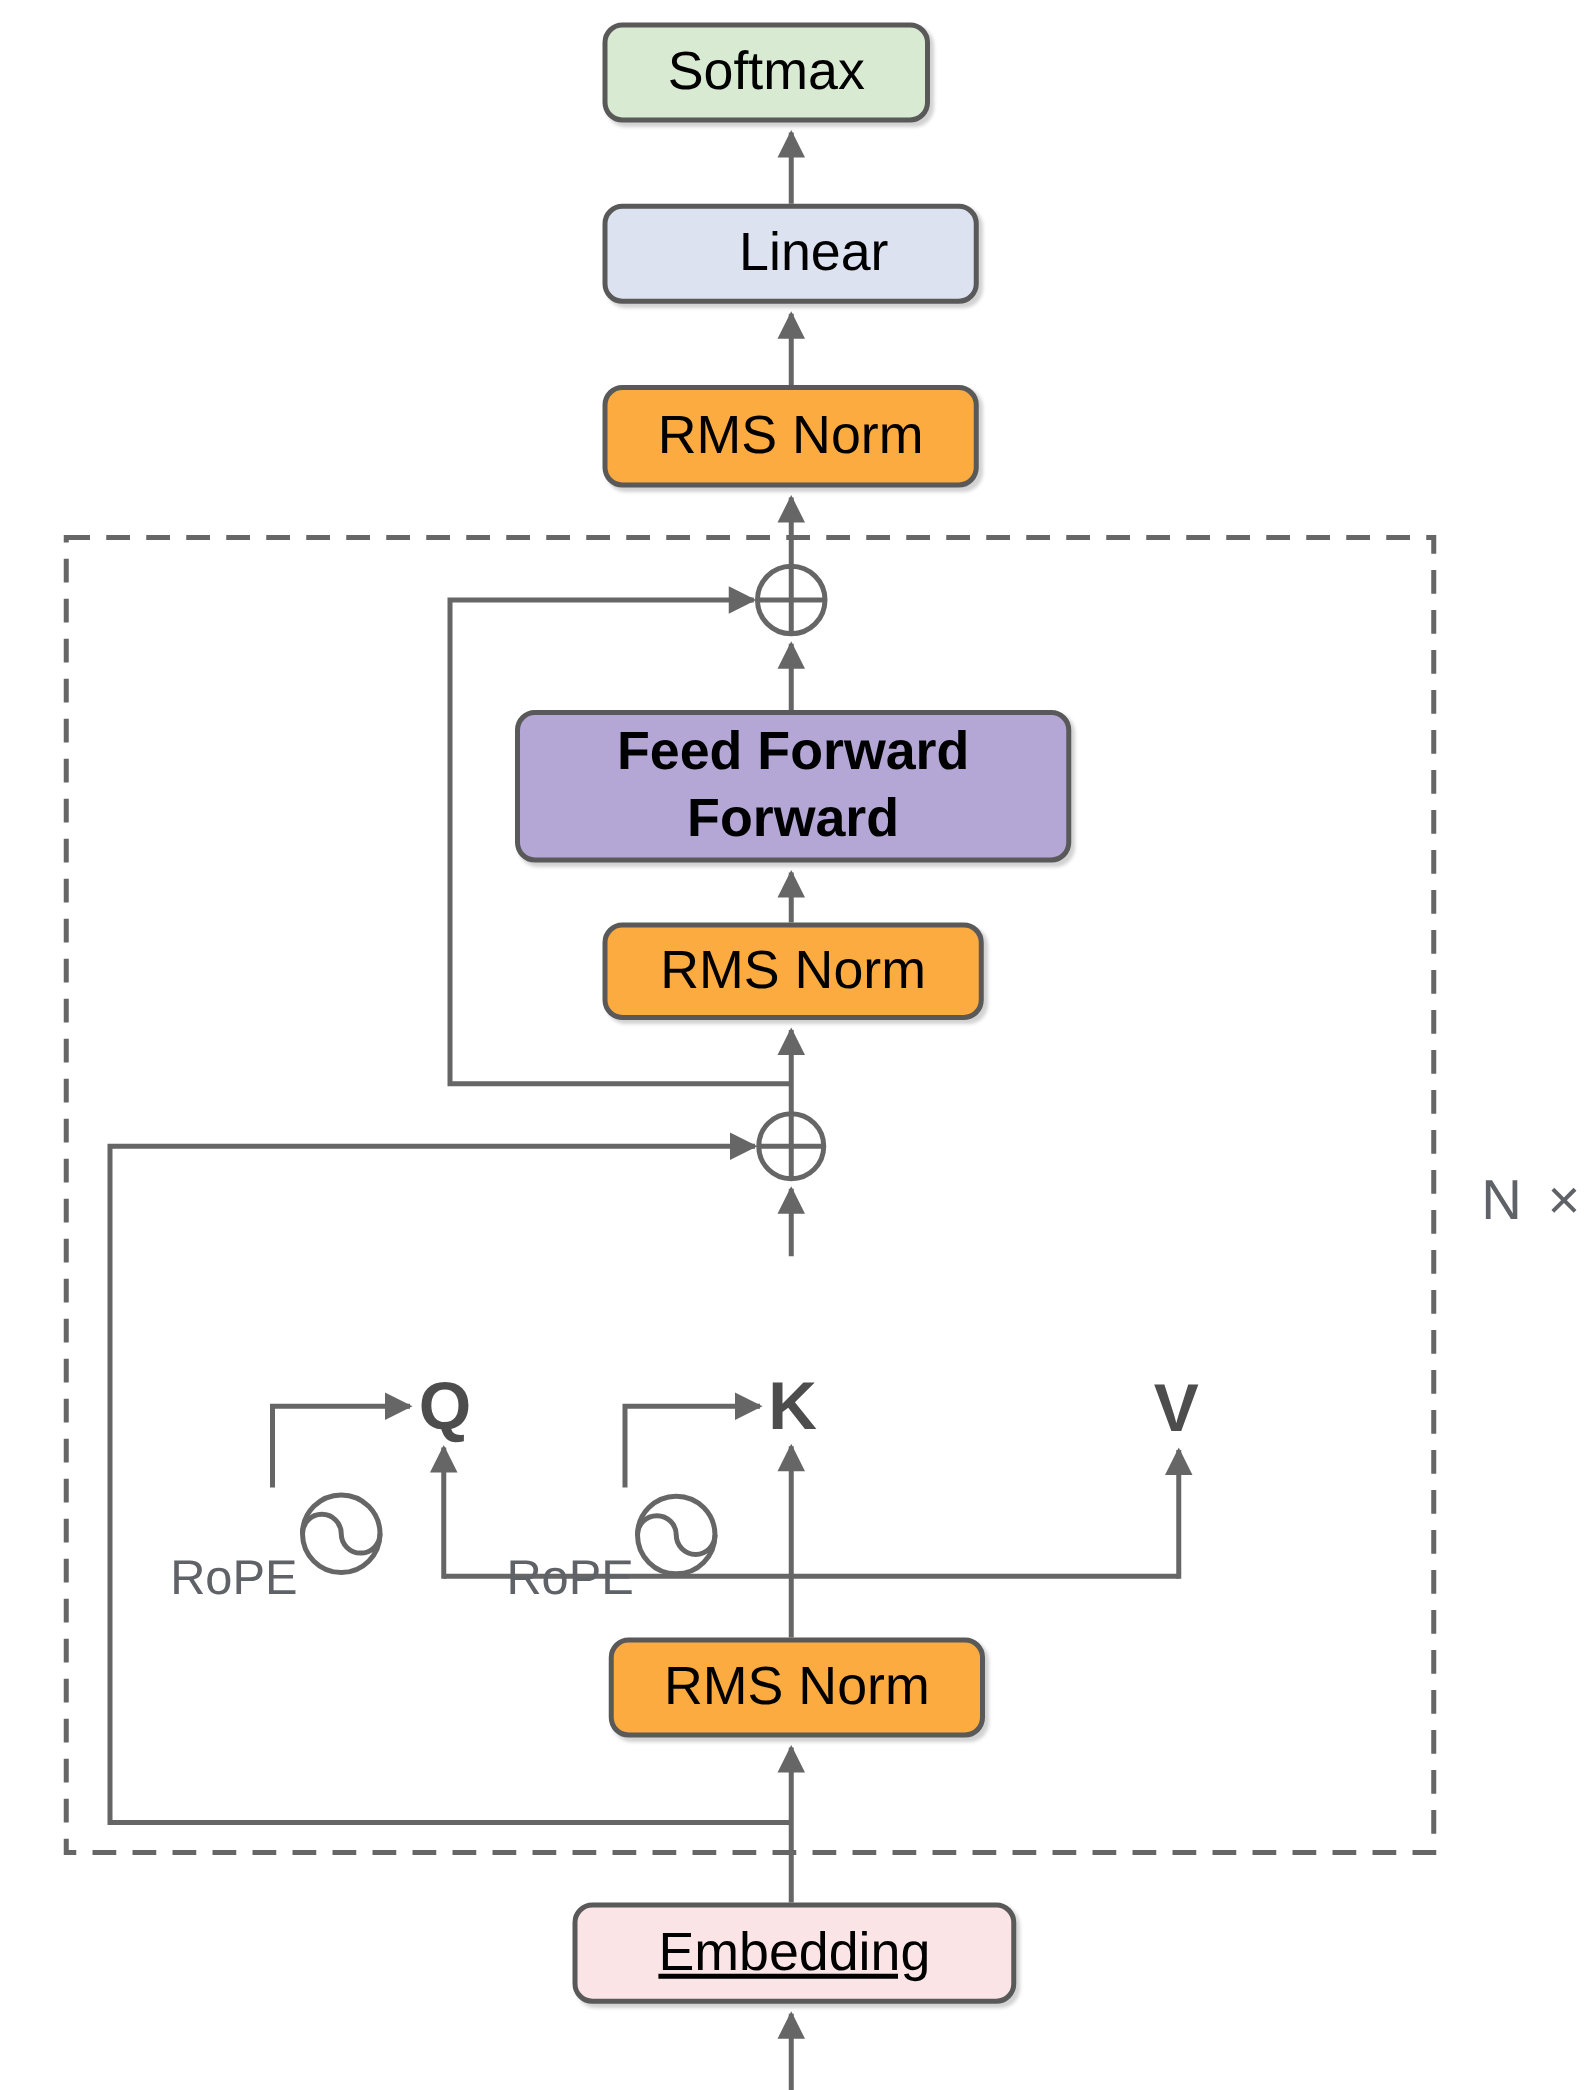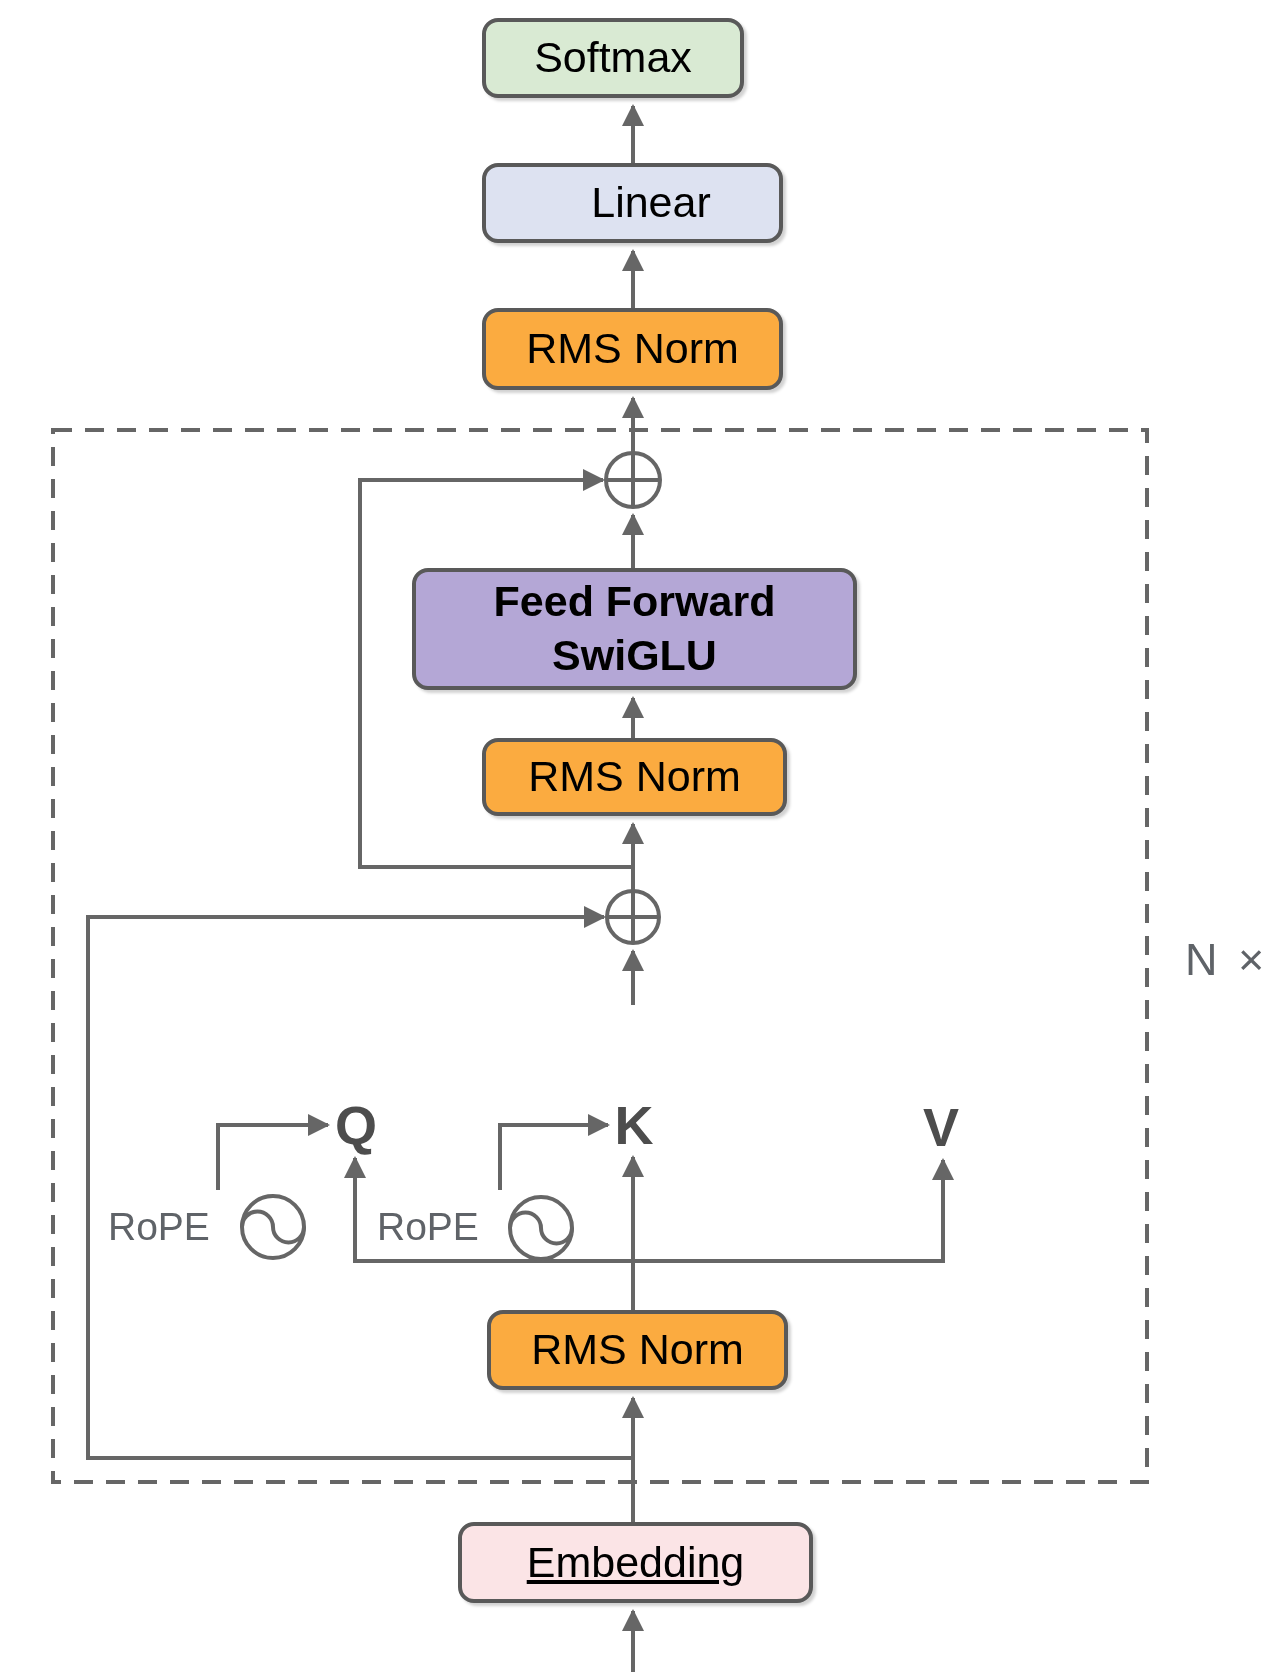--- a/index.html
+++ b/index.html
@@ -44,24 +44,25 @@
   }
   .qkv {
     width: 90px;
     text-align: center;
     font-size: 54px;
     font-weight: bold;
     line-height: 54px;
   }
   .rope {
     width: 130px;
-    text-align: left;
+    text-align: right;
     font-size: 39px;
     line-height: 42px;
     color: #5f6368;
+    margin-top: 36px;
   }
   .repeat {
     width: 140px;
     font-size: 45px;
     line-height: 48px;
     color: #5f6368;
     letter-spacing: 4px;
   }
 </style>
 </head>
@@ -128,21 +129,21 @@
   <div class="block" style="left: 482px; top: 163px; width: 301px; height: 80px; background-color: rgb(221, 226, 241); padding-left: 37px;">
     <span>Linear</span>
   </div>
 
   <div class="block" style="left: 482px; top: 308px; width: 301px; height: 82px; background-color: rgb(251, 171, 64);">
     <span>RMS Norm</span>
   </div>
 
   <div class="block" style="left: 412px; top: 568px; width: 445px; height: 122px; background-color: rgb(180, 167, 214); font-weight: bold;">
     <span>Feed Forward</span>
-    <span>SwiGLU</span>
+    <span>Forward</span>
   </div>
 
   <div class="block" style="left: 482px; top: 738px; width: 305px; height: 78px; background-color: rgb(251, 171, 64);">
     <span>RMS Norm</span>
   </div>
 
 
   <div class="block" style="left: 487px; top: 1310px; width: 301px; height: 80px; background-color: rgb(251, 171, 64);">
     <span>RMS Norm</span>
   </div>

